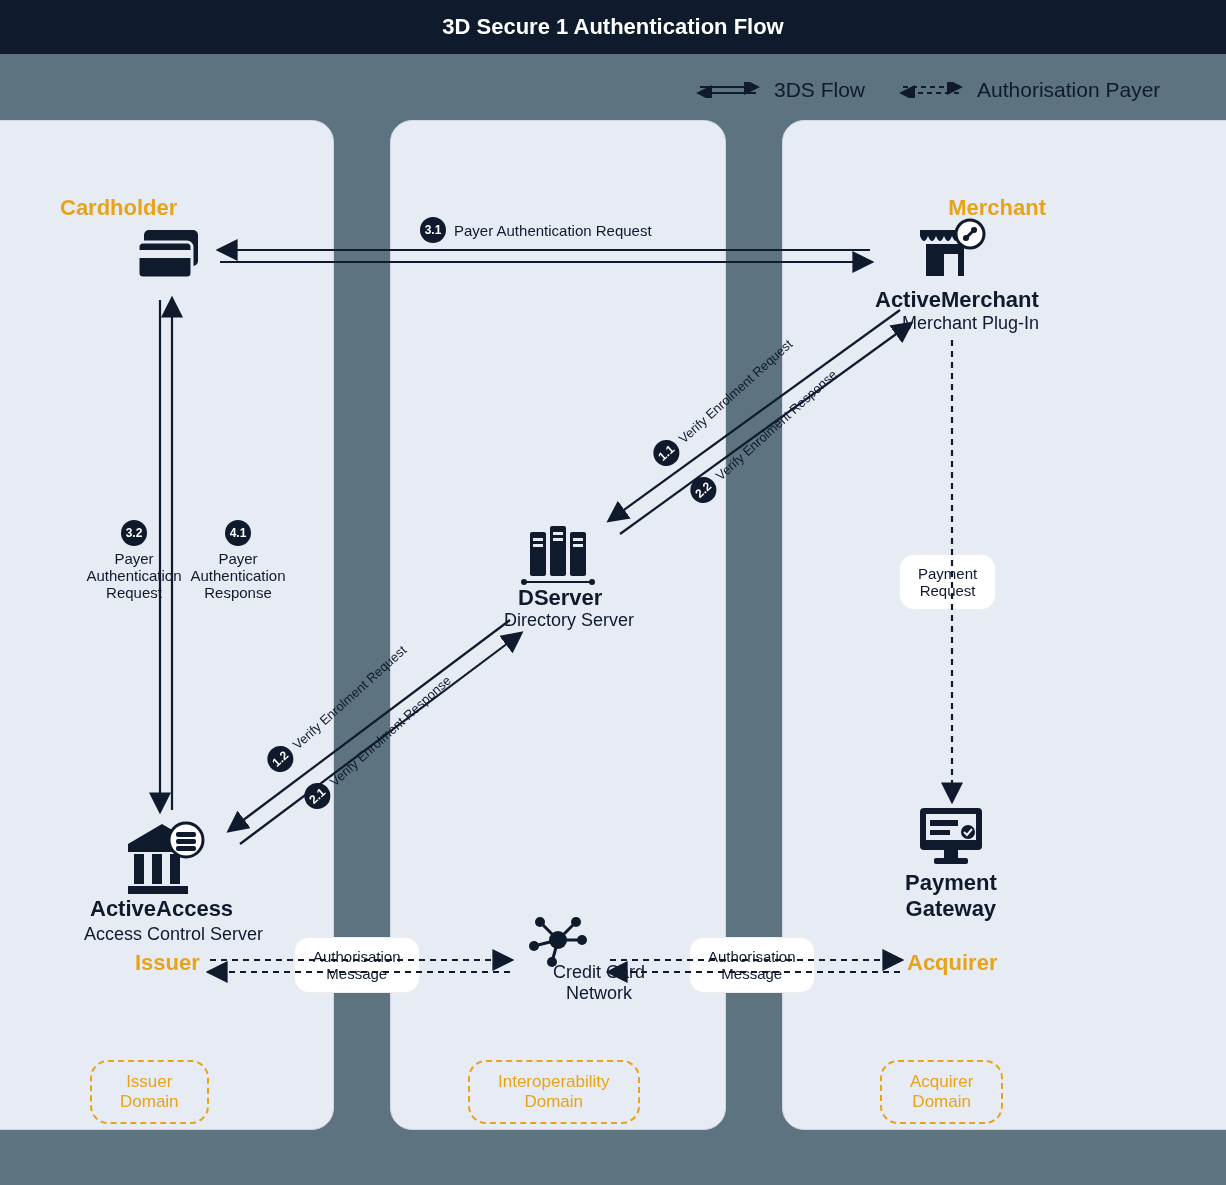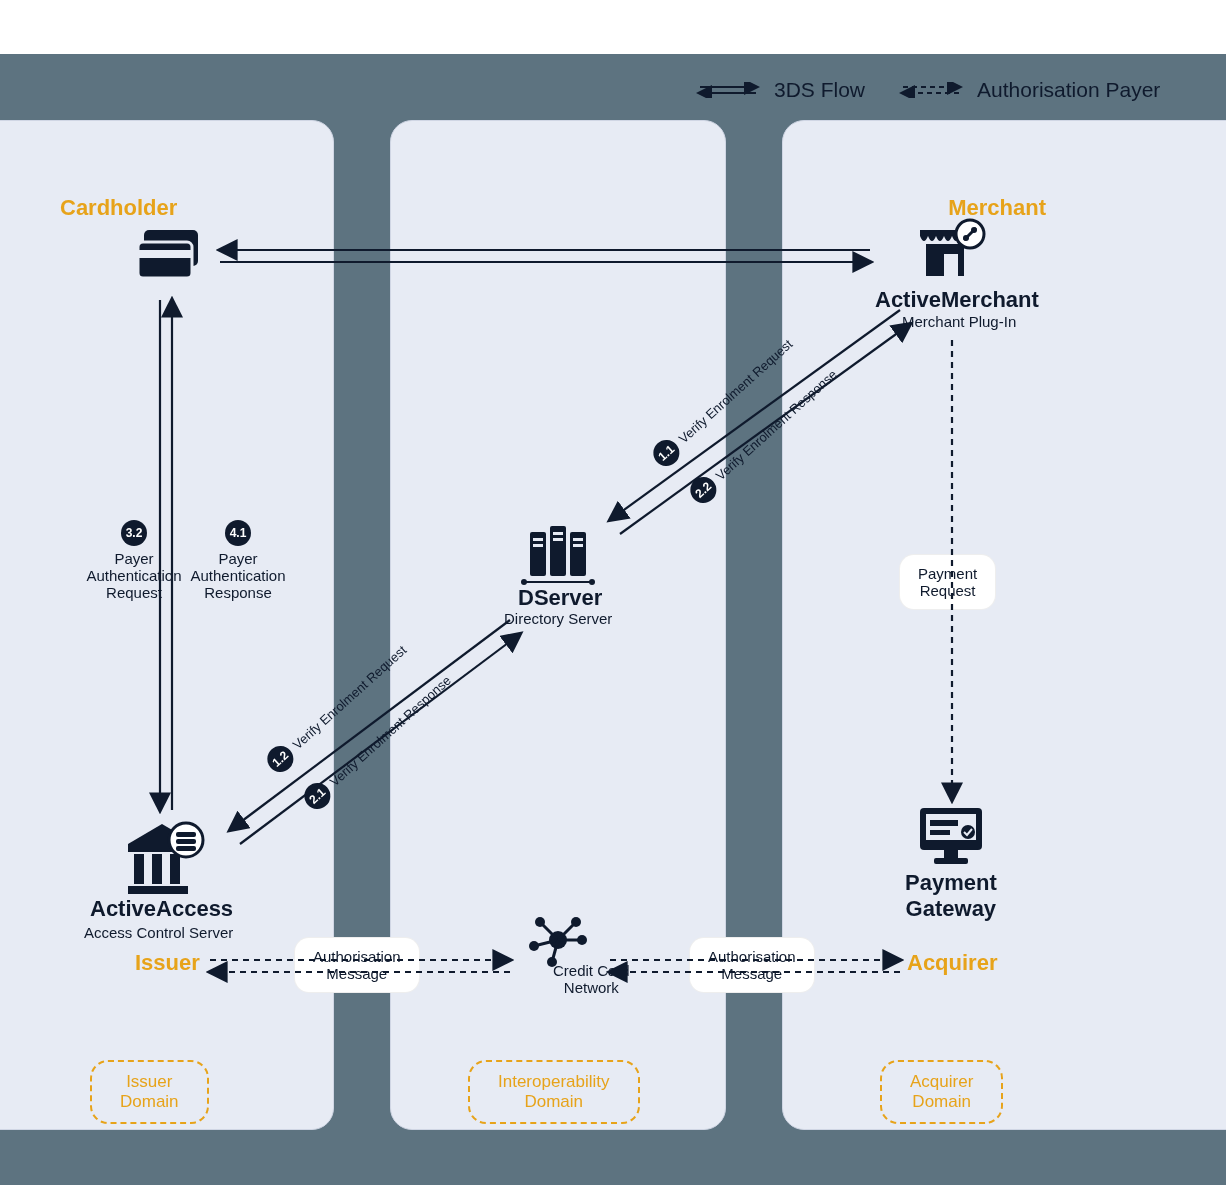--- a/index.html
+++ b/index.html
@@ -17,21 +17,21 @@
   .bg{position:absolute;top:54px;left:0;right:0;bottom:0;background:var(--panel);}
   .col{position:absolute;top:120px;height:1010px;background:var(--pale);
     border:1px solid #d0d6e4;border-radius:22px;}
   .col.left {left:-22px;width:356px;}
   .col.mid  {left:390px;width:336px;}
   .col.right{left:782px;width:466px;}
   svg.overlay{position:absolute;top:0;left:0;width:1226px;height:1185px;pointer-events:none;}
   .label{position:absolute;color:var(--navy);text-align:center;}
   .amber{color:var(--amber);font-weight:800;}
   .h2{font-weight:800;font-size:22px;}
-  .sub{font-size:15px;}
+  .sub{font-size:18px;}
   .badge{display:inline-flex;align-items:center;justify-content:center;
     width:26px;height:26px;border-radius:50%;background:var(--navy);color:#fff;
     font-size:12px;font-weight:700;}
   .msg{position:absolute;display:flex;align-items:center;gap:8px;color:var(--navy);font-size:15px;}
   .rot{position:absolute;transform-origin:top left;color:var(--navy);font-size:13px;
     display:flex;align-items:center;gap:6px;white-space:nowrap;}
   .callout{position:absolute;background:#fff;border-radius:14px;padding:10px 18px;
     color:var(--navy);font-size:15px;text-align:center;box-shadow:0 0 0 1px #eee;}
   .domain-tag{position:absolute;border:2px dashed var(--amber);border-radius:18px;
     padding:10px 28px;color:var(--amber);font-size:17px;text-align:center;background:transparent;}
@@ -39,20 +39,21 @@
     font-size:21px;color:var(--navy);}
   .legend .item{display:flex;align-items:center;gap:10px;}
   .legend svg{width:72px;height:16px;}
   .stack{position:absolute;text-align:center;color:var(--navy);font-size:15px;}
   .stack .badge{margin-bottom:4px;}
 </style>
 </head>
 <body>
 
 <div class="stage">
+  <div class="header">3D Secure 1  Authentication Flow</div>
   <div class="bg"></div>
   <div class="col left"></div>
   <div class="col mid"></div>
   <div class="col right"></div>
 
   <div class="legend">
     <div class="item">
       <svg viewBox="0 0 72 16">
         <defs>
             <marker id="la" markerWidth="8" markerHeight="8" refX="6" refY="4" orient="auto">
@@ -92,20 +93,24 @@
 
   <div class="label amber h2" style="left:135px;top:950px;">Issuer</div>
   <div class="label amber h2" style="left:907px;top:950px;">Acquirer</div>
 
   <div class="label sub" style="left:514px;top:962px;white-space:pre;margin-left:39px;">Credit Card
 Network</div>
 
   <div class="label h2" style="left:905px;top:870px;white-space:pre;">Payment
 Gateway</div>
 
+  <div class="msg" style="left:420px;top:217px;">
+    <span class="badge">3.1</span>
+    <span>Payer Authentication Request</span>
+  </div>
 
   <div class="stack" style="left:74px;top:520px;width:120px;">
     <span class="badge">3.2</span>
     <div style="white-space:pre;">Payer
 Authentication
 Request</div>
   </div>
   <div class="stack" style="left:178px;top:520px;width:120px;">
     <span class="badge">4.1</span>
     <div style="white-space:pre;">Payer

